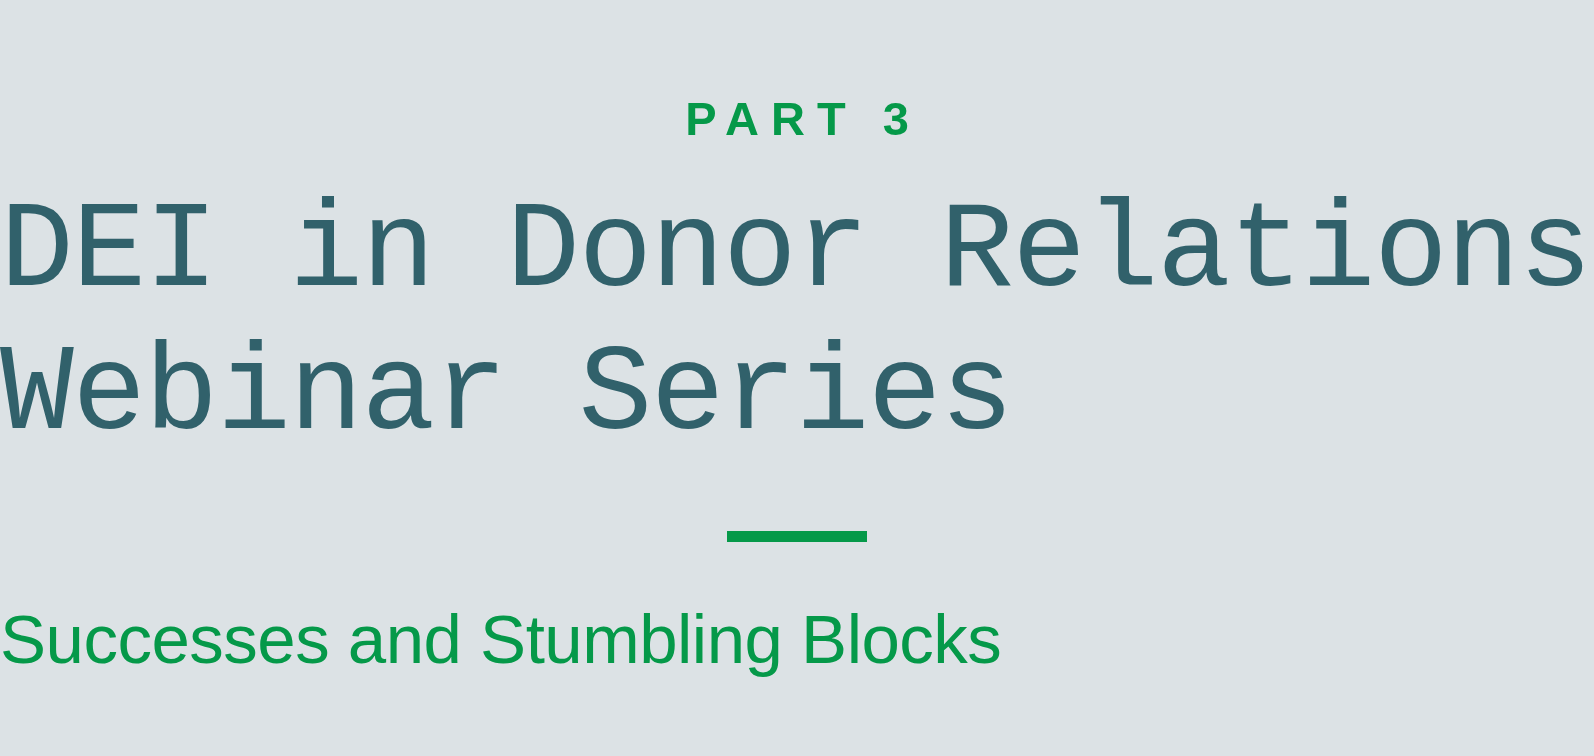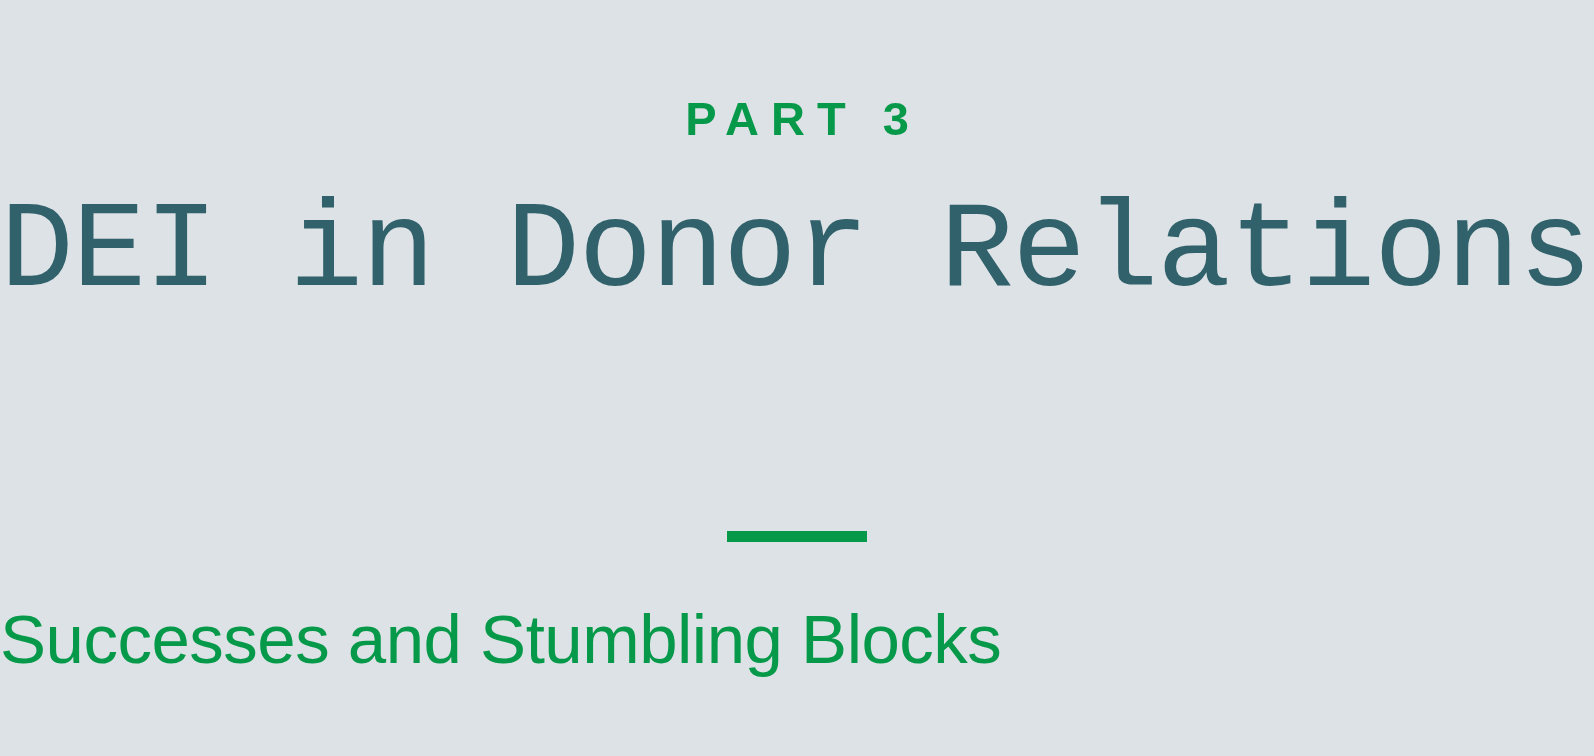--- a/index.html
+++ b/index.html
@@ -95,20 +95,21 @@
 </style>
 </head>
 <body>
 
 <div id="slide">
 
   <div class="eyebrow">PART 3</div>
 
   <div class="headline">
     <span class="line">DEI in Donor Relations</span>
+    <span class="line">Webinar Series</span>
   </div>
 
   <div class="divider-wrap">
     <div class="divider"></div>
   </div>
 
   <div class="subtitle">Successes and Stumbling Blocks</div>
 
 </div>
 

